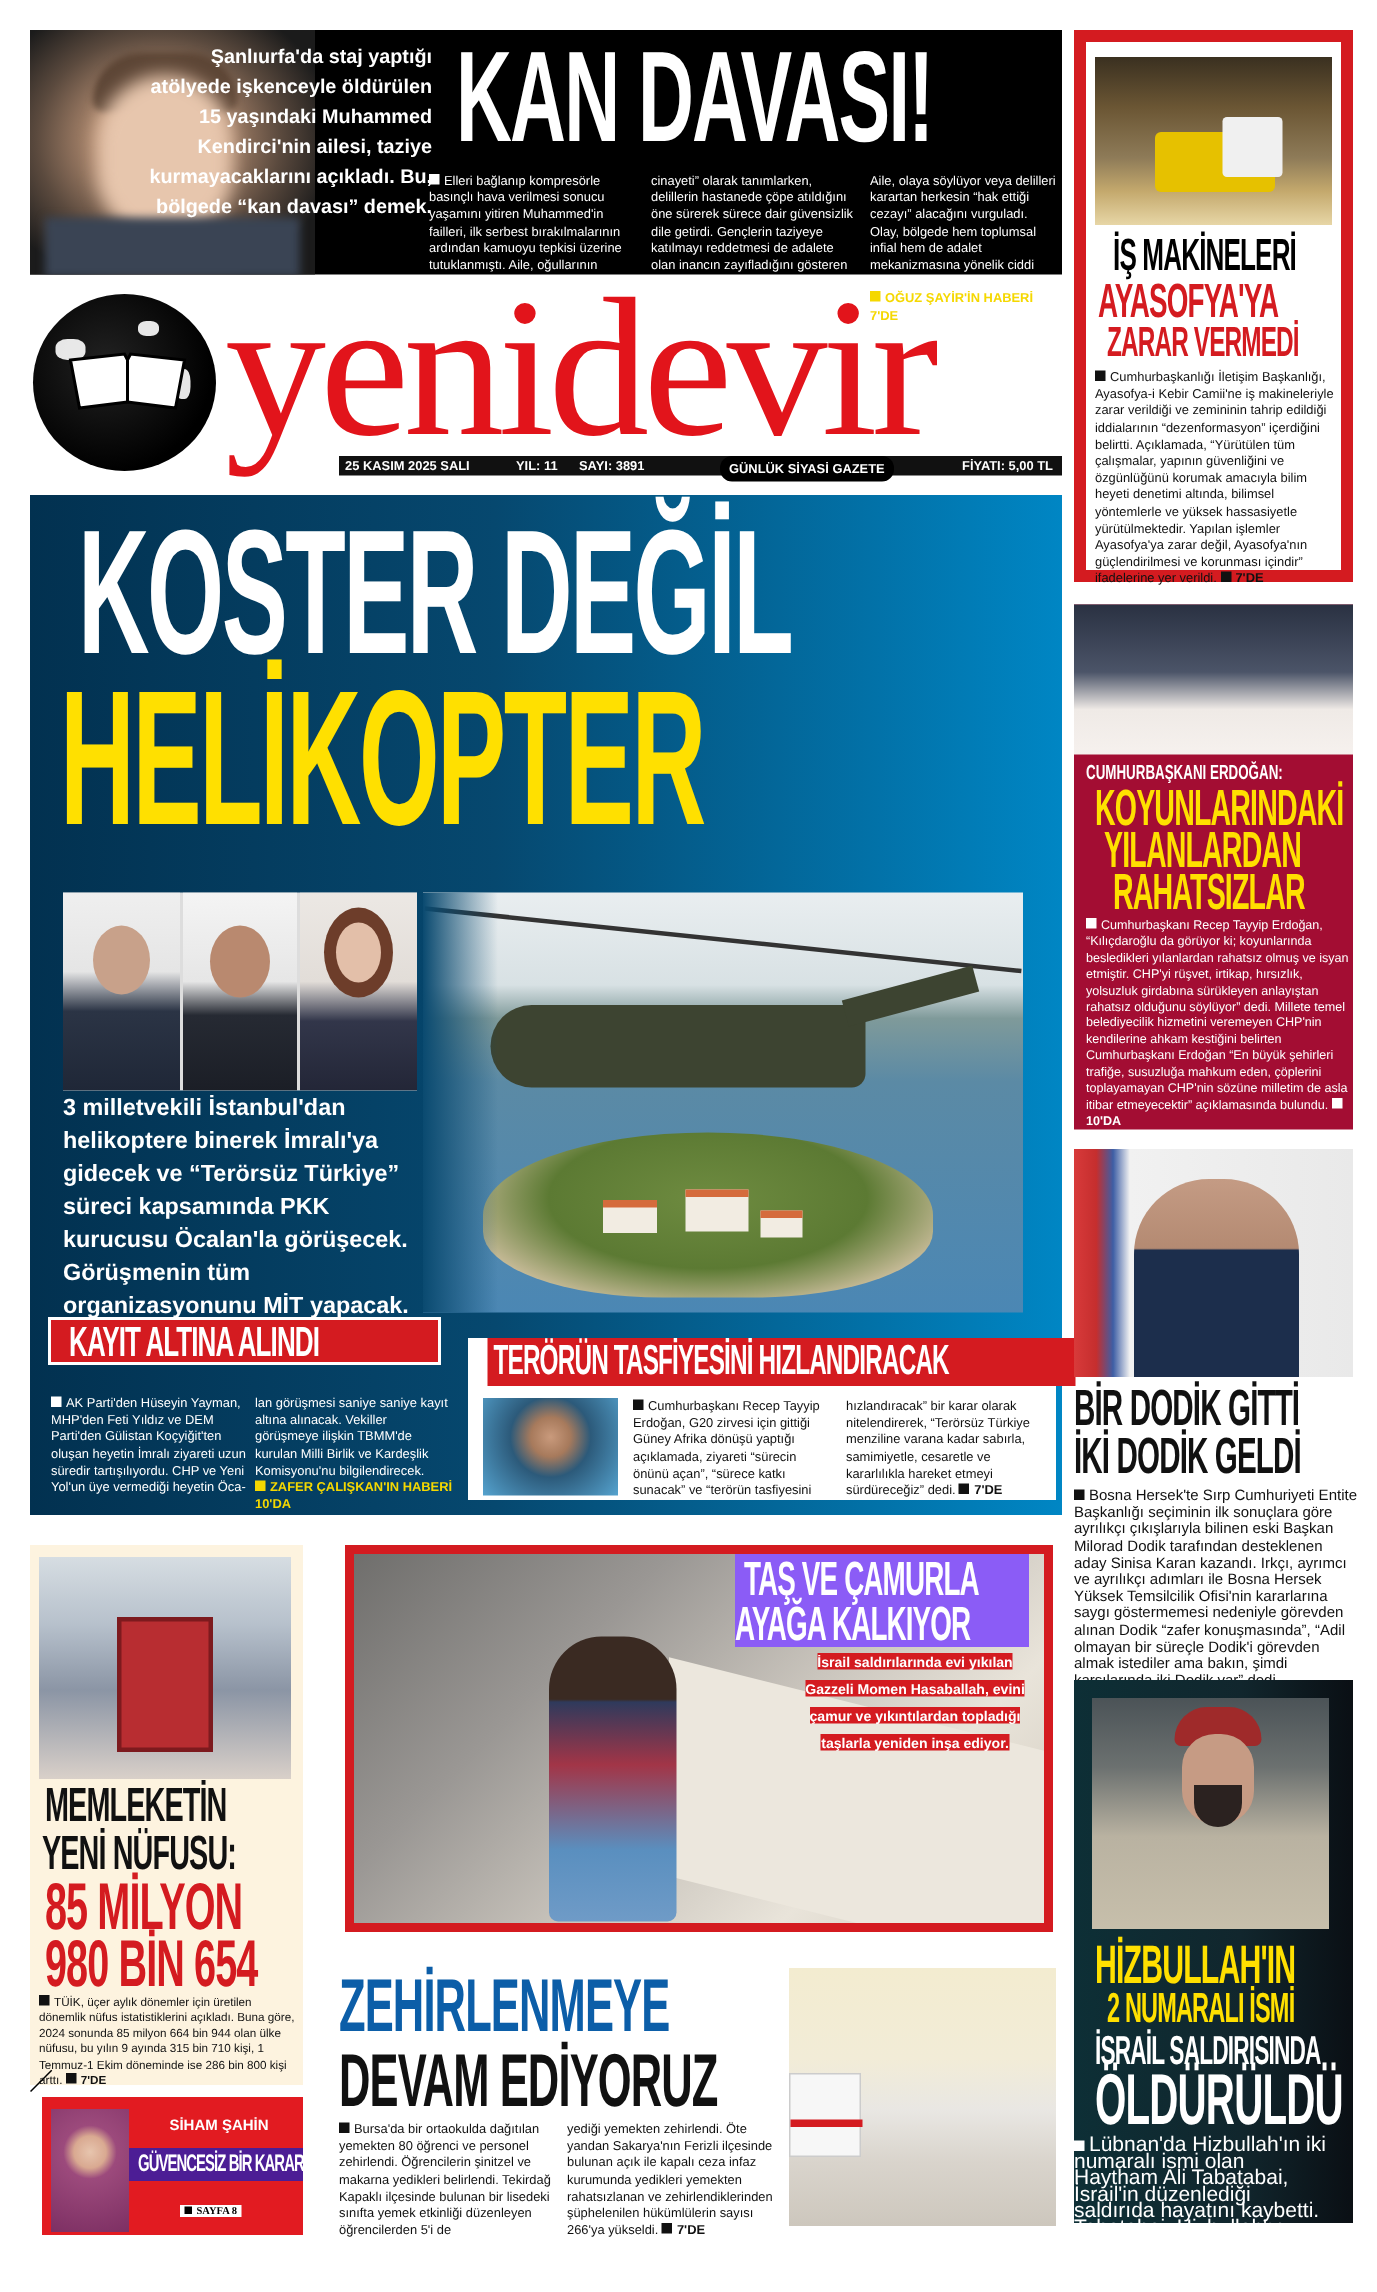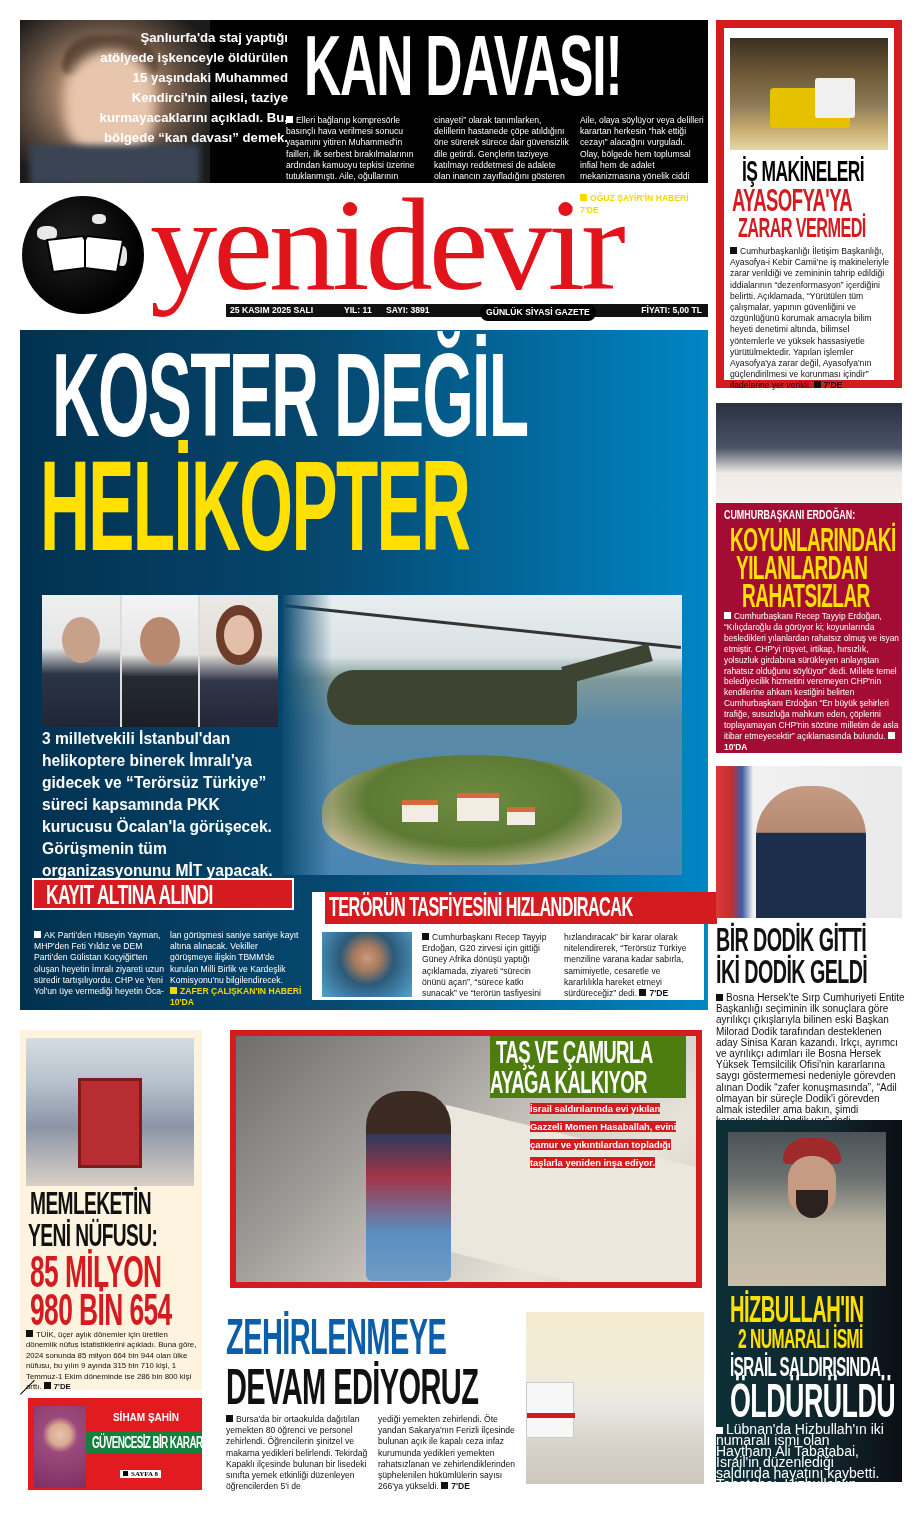--- a/index.html
+++ b/index.html
@@ -71,34 +71,34 @@
 #pop-h1{left:10px;top:156px;font-size:32px;color:#111;transform:scaleX(0.6);line-height:34px}
 #pop-h2{left:8px;top:188px;font-size:32px;color:#111;transform:scaleX(0.6);line-height:34px}
 #pop-h3{left:10px;top:220px;font-size:44px;color:#d41b20;transform:scaleX(0.6);line-height:44px}
 #pop-h4{left:10px;top:258px;font-size:44px;color:#d41b20;transform:scaleX(0.6);line-height:44px}
 #pop-body{left:6px;top:300px;width:172px;font-size:7.8px;line-height:10.4px}
 
 
 #column-box{left:28px;top:1398px;width:174px;height:92px;background:#e21b21}
 #column-photo{left:6px;top:8px;width:52px;height:82px;background:radial-gradient(circle at 50% 35%,#e7c5ae 0,#d9a991 18%,#9c4a7c 30%,#7d2f63 100%)}
 #col-name{left:68px;top:14px;width:100px;text-align:center;color:#fff;font-weight:700;font-size:10px}
-#col-title-bar{left:58px;top:34px;width:116px;height:22px;background:#15803d}
+#col-title-bar{left:58px;top:34px;width:116px;height:22px;background:#4c1d95}
 #col-title{left:6px;top:2px;font-size:16px;color:#fff;transform:scaleX(0.62);line-height:18px}
 #col-page{left:92px;top:72px;background:#fff;color:#000;font-size:7px;font-weight:700;padding:0 3px;font-family:"Liberation Serif",serif}
 #col-corner{left:20px;top:1394px;width:20px;height:20px;border-top:1px solid #000;transform:rotate(-45deg);transform-origin:left top}
 
 
 #gaza-box{left:230px;top:1030px;width:472px;height:258px;background:#d41b20}
 #gaza-photo{left:6px;top:6px;width:460px;height:246px;background:linear-gradient(135deg,#6f6e6c 0,#9a9794 30%,#c9c4bc 55%,#e9e4da 75%,#cfc8bb 100%)}
 #gaza-photo .man{position:absolute;left:130px;top:55px;width:85px;height:190px;background:linear-gradient(180deg,#3a2a22 0,#3a2a22 22%,#2f3a5c 23%,#a23547 45%,#5a8fbf 75%,#6f9bc7 100%);border-radius:35px 35px 6px 6px}
 #gaza-photo .wall{position:absolute;left:210px;top:100px;width:250px;height:146px;background:#ece7dd;transform:skewY(14deg)}
-#gaza-title-bg{left:260px;top:6px;width:196px;height:62px;background:#4d7c0f}
+#gaza-title-bg{left:260px;top:6px;width:196px;height:62px;background:#8b5cf6}
 #gaza-t1{left:6px;top:0;font-size:32px;color:#fff;transform:scaleX(0.58);line-height:32px}
 #gaza-t2{left:0;top:30px;font-size:32px;color:#fff;transform:scaleX(0.58);line-height:32px}
-#gaza-caption{left:300px;top:68px;width:160px;text-align:left}
+#gaza-caption{left:300px;top:68px;width:160px;text-align:center}
 #gaza-caption span{background:#d41b20;color:#fff;font-weight:700;font-size:9.4px;line-height:12px}
 
 
 #zehir-h1{left:226px;top:1310px;font-size:50px;color:#0c5ea8;transform:scaleX(0.58);line-height:54px}
 #zehir-h2{left:226px;top:1360px;font-size:50px;color:#111;transform:scaleX(0.58);line-height:54px}
 #school-photo{left:526px;top:1312px;width:178px;height:172px;background:linear-gradient(180deg,#f3ecd0 0,#f2ecd7 35%,#e9e7e3 55%,#d9d4cc 75%,#cdc7bd 100%)}
 #school-photo .amb{position:absolute;left:0;top:70px;width:48px;height:56px;background:#f7f7f7;border:1px solid #ccc}
 #school-photo .amb i{position:absolute;left:0;top:30px;width:48px;height:5px;background:#d41b20}
 .zehir-col{top:1414px;width:148px;color:#111}
 

